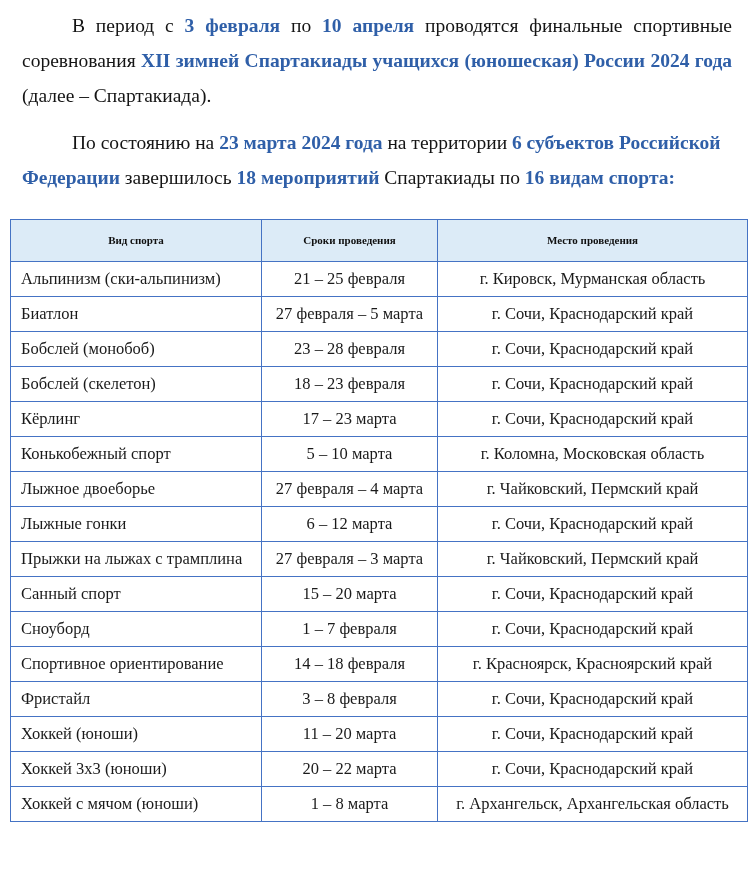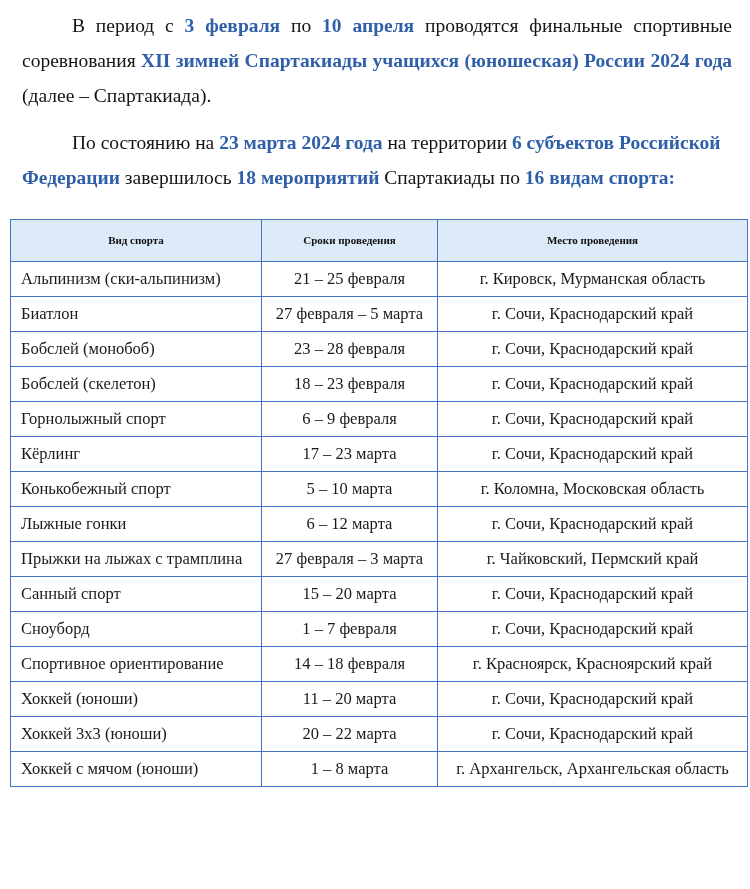--- a/index.html
+++ b/index.html
@@ -134,35 +134,35 @@
             <td class="sport">Бобслей (монобоб)</td>
             <td class="dates">23 – 28 февраля</td>
             <td class="place">г. Сочи, Краснодарский край</td>
           </tr>
           <tr>
             <td class="sport">Бобслей (скелетон)</td>
             <td class="dates">18 – 23 февраля</td>
             <td class="place">г. Сочи, Краснодарский край</td>
           </tr>
           <tr>
-            <td class="sport">Горнолыжный спорт</td>
-            <td class="dates">6 – 9 февраля</td>
-            <td class="place">г. Сочи, Краснодарский край</td>
-          </tr>
-          <tr>
             <td class="sport">Кёрлинг</td>
             <td class="dates">17 – 23 марта</td>
             <td class="place">г. Сочи, Краснодарский край</td>
           </tr>
           <tr>
             <td class="sport">Конькобежный спорт</td>
             <td class="dates">5 – 10 марта</td>
             <td class="place">г. Коломна, Московская область</td>
           </tr>
           <tr>
+            <td class="sport">Лыжное двоеборье</td>
+            <td class="dates">27 февраля – 4 марта</td>
+            <td class="place">г. Чайковский, Пермский край</td>
+          </tr>
+          <tr>
             <td class="sport">Лыжные гонки</td>
             <td class="dates">6 – 12 марта</td>
             <td class="place">г. Сочи, Краснодарский край</td>
           </tr>
           <tr>
             <td class="sport">Прыжки на лыжах с трамплина</td>
             <td class="dates">27 февраля – 3 марта</td>
             <td class="place">г. Чайковский, Пермский край</td>
           </tr>
           <tr>
@@ -174,20 +174,25 @@
             <td class="sport">Сноуборд</td>
             <td class="dates">1 – 7 февраля</td>
             <td class="place">г. Сочи, Краснодарский край</td>
           </tr>
           <tr>
             <td class="sport">Спортивное ориентирование</td>
             <td class="dates">14 – 18 февраля</td>
             <td class="place">г. Красноярск, Красноярский край</td>
           </tr>
           <tr>
+            <td class="sport">Фристайл</td>
+            <td class="dates">3 – 8 февраля</td>
+            <td class="place">г. Сочи, Краснодарский край</td>
+          </tr>
+          <tr>
             <td class="sport">Хоккей (юноши)</td>
             <td class="dates">11 – 20 марта</td>
             <td class="place">г. Сочи, Краснодарский край</td>
           </tr>
           <tr>
             <td class="sport">Хоккей 3х3 (юноши)</td>
             <td class="dates">20 – 22 марта</td>
             <td class="place">г. Сочи, Краснодарский край</td>
           </tr>
           <tr>

